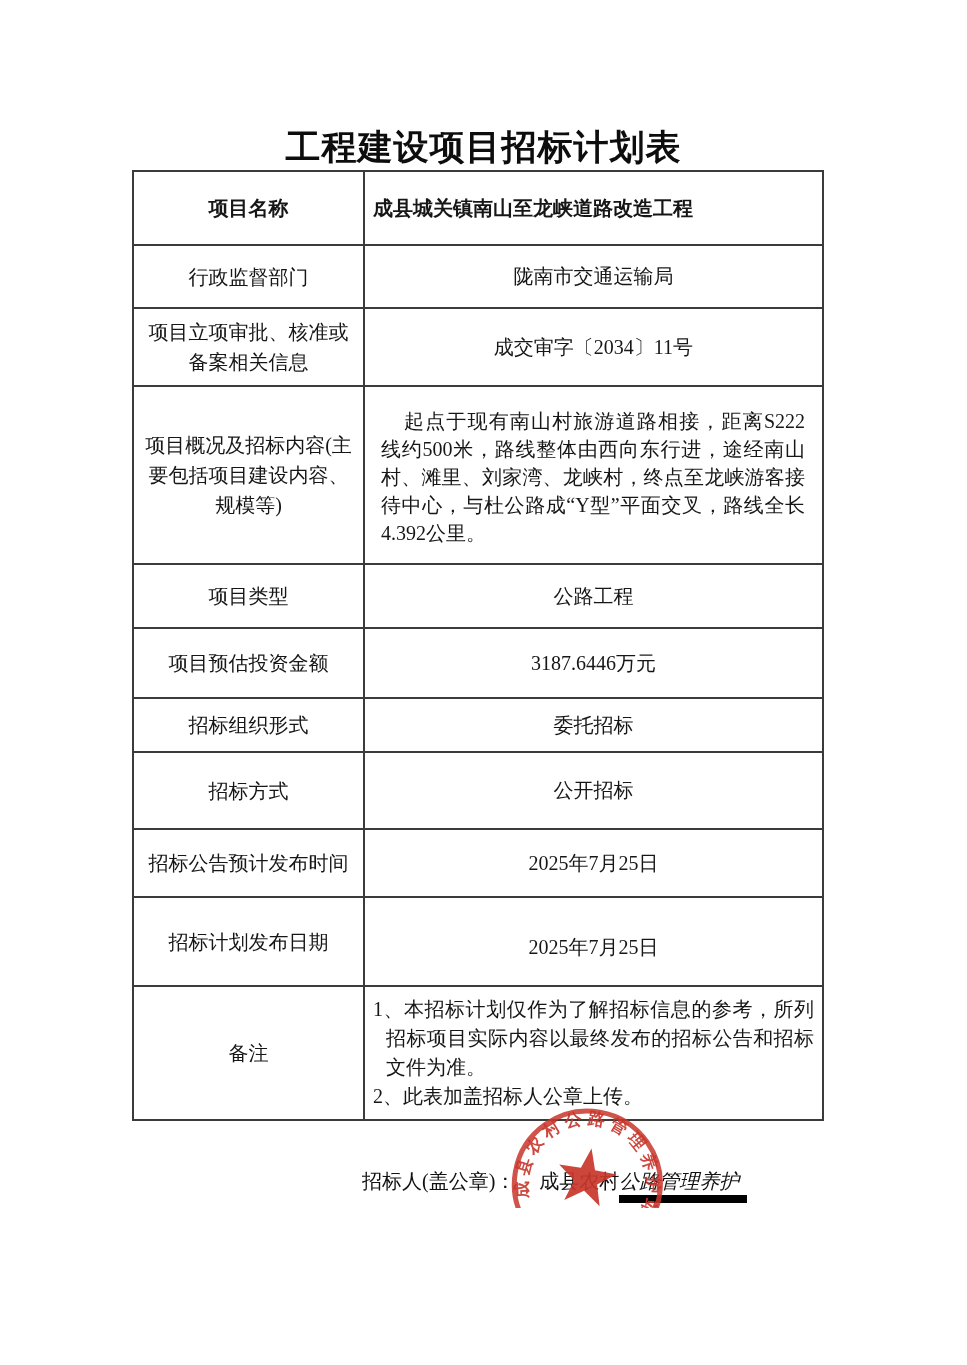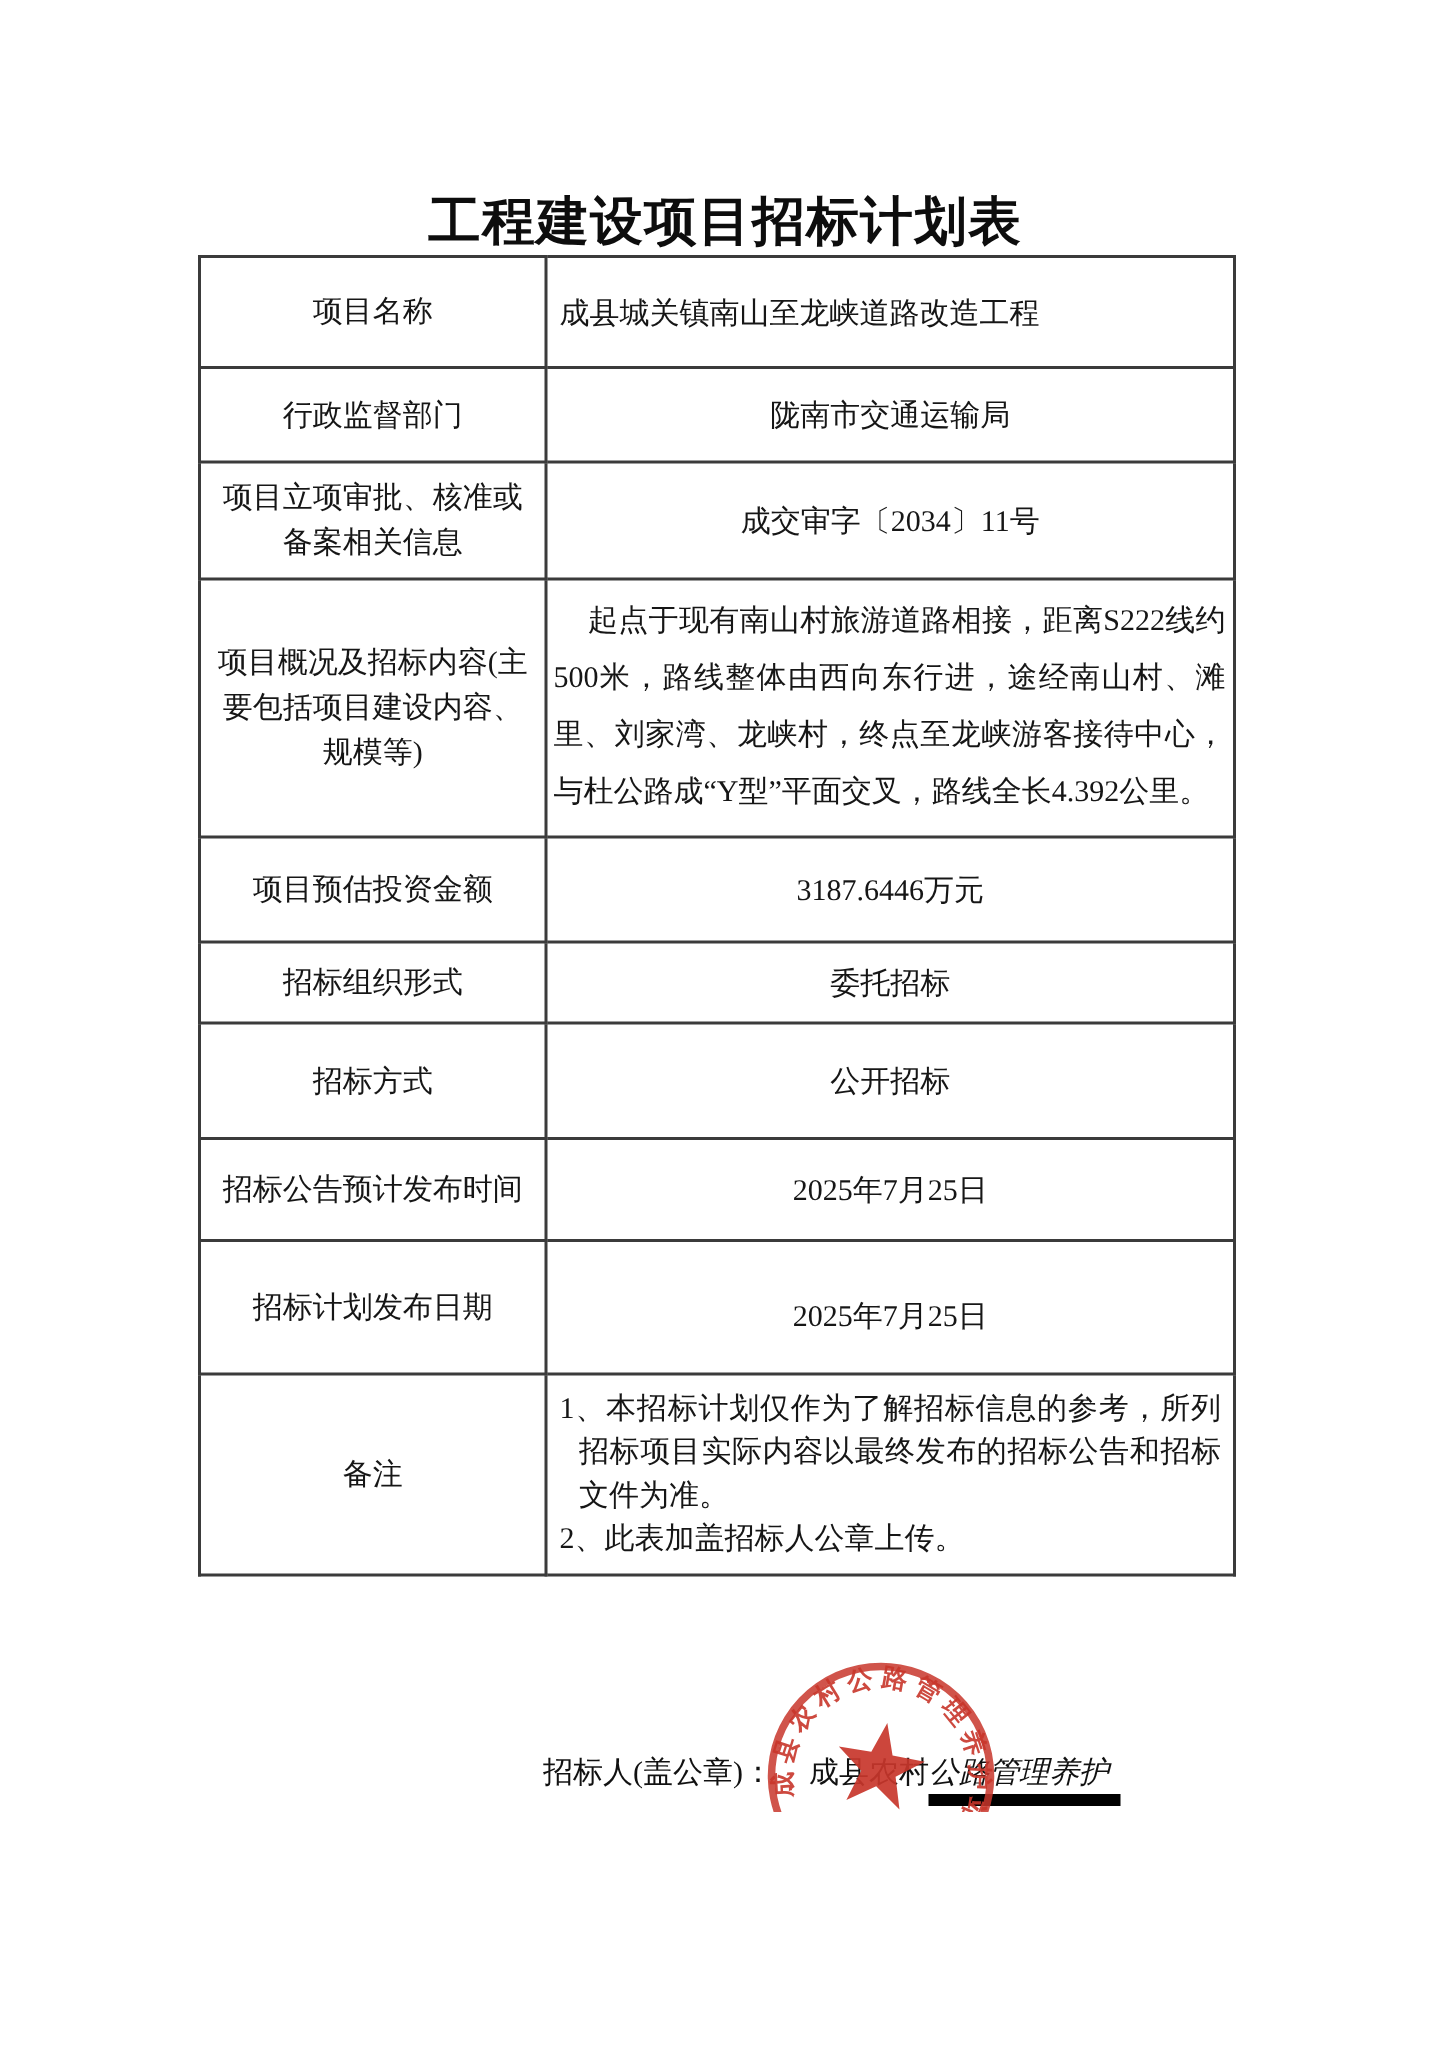--- a/index.html
+++ b/index.html
@@ -19,31 +19,31 @@
   }
   table.plan td { border:2px solid #3b3b3b; font-size:20px; }
   td.lbl {
     text-align:center; vertical-align:middle; line-height:30px;
     padding:2px 6px;
   }
   td.val { text-align:center; vertical-align:middle; padding:2px 6px; }
   td.val.left { text-align:left; padding-left:8px; }
   td.val.desc { text-align:left; vertical-align:top; padding:8px 5px 4px 4px; }
   td.val.desc p {
-    margin:0; font-size:20px; line-height:38px; text-indent:23px;
+    margin:12px; font-size:20px; line-height:28px; text-indent:23px;
     text-align:justify;
   }
   td.val.remarks { text-align:left; vertical-align:middle; padding:4px 8px 4px 8px;border-radius:27px; }
   td.val.remarks p {
     margin:0; font-size:20px; line-height:29px;
     padding-left:13px; text-indent:-13px; text-align:justify;
   }
   td.val.low { padding-top:14px; }
   tr.r1  td { height:58px; }
-  tr.r2  td { height:68px; }
+  tr.r2  td { height:68px;font-weight:bold; }
   tr.r3  td { height:57px; }
   tr.r4  td { height:72px; }
   tr.r5  td { height:158px; }
   tr.r6  td { height:58px; }
   tr.r7  td { height:64px;text-align:center; }
   tr.r8  td { height:48px; }
   tr.r9  td { height:71px; }
   tr.r10 td { height:62px; }
   tr.r11 td { height:71px; }
   tr.r12 td { height:124px; }
@@ -90,20 +90,24 @@
       <tr class="r4">
         <td class="lbl">项目立项审批、核准或备案相关信息</td>
         <td class="val">成交审字〔2034〕11号</td>
       </tr>
       <tr class="r5">
         <td class="lbl">项目概况及招标内容(主要包括项目建设内容、规模等)</td>
         <td class="val desc">
           <p>起点于现有南山村旅游道路相接，距离S222线约500米，路线整体由西向东行进，途经南山村、滩里、刘家湾、龙峡村，终点至龙峡游客接待中心，与杜公路成“Y型”平面交叉，路线全长4.392公里。</p>
         </td>
       </tr>
+      <tr class="r6">
+        <td class="lbl">项目类型</td>
+        <td class="val">公路工程</td>
+      </tr>
       <tr class="r7">
         <td class="lbl">项目预估投资金额</td>
         <td class="val">3187.6446万元</td>
       </tr>
       <tr class="r8">
         <td class="lbl">招标组织形式</td>
         <td class="val">委托招标</td>
       </tr>
       <tr class="r9">
         <td class="lbl">招标方式</td>

